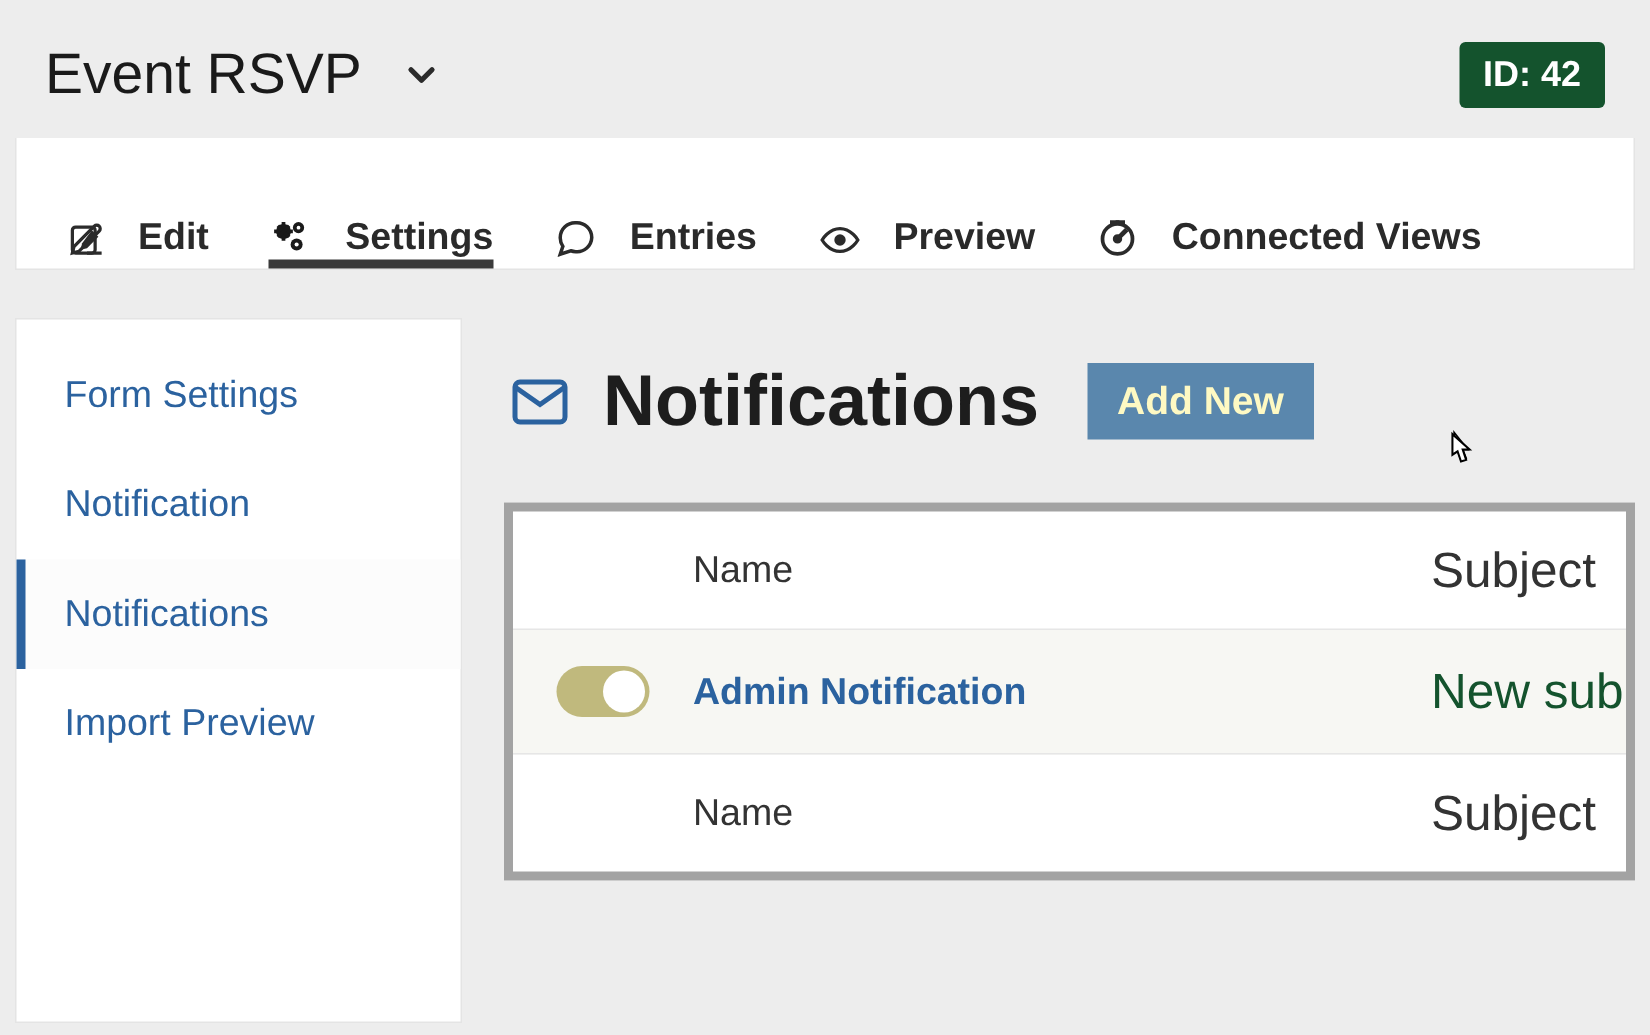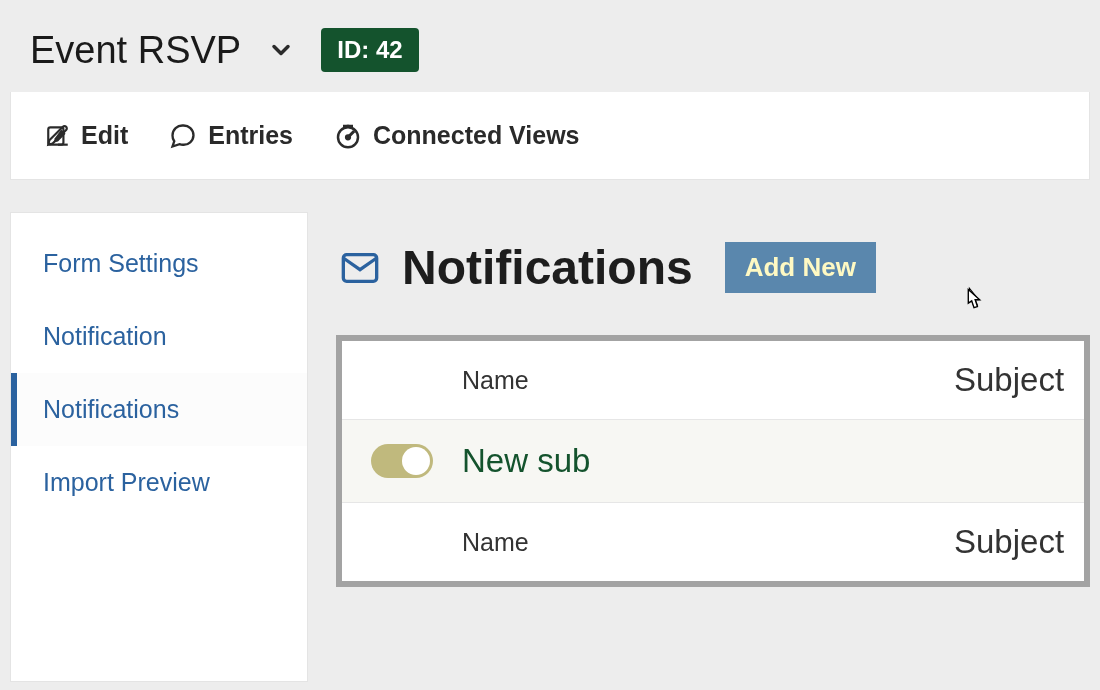--- a/index.html
+++ b/index.html
@@ -9,20 +9,21 @@
     background: #ededed;
     color: #2c2c2c;
   }
 
   
   .header {
     display: flex;
     align-items: center;
     padding: 28px 30px 20px 30px;
     gap: 20px;
+    justify-content: space-between;
   }
   .form-title {
     font-size: 38px;
     font-weight: 400;
     color: #1a1a1a;
   }
   .title-dropdown {
     display: flex;
     align-items: center;
     cursor: pointer;
@@ -44,22 +45,22 @@
     align-items: center;
     gap: 40px;
     padding: 0 34px;
     height: 88px;
     margin: 0 10px;
     border: 1px solid #e4e4e4;
     border-top-width: 0;
   }
   .tab {
     display: flex;
-    align-items: center;
-    gap: 10px;
+    align-items: flex-end;
+    gap: 21px;
     font-size: 25px;
     font-weight: 600;
     color: #2a2a2a;
     cursor: pointer;
     height: 100%;
     border-bottom: 6px solid transparent;
     padding-top: 6px;
   }
   .tab.active {
     font-weight: 800;
@@ -196,30 +197,58 @@
           <rect x="3" y="3" width="14" height="18" rx="2" fill="none" stroke="#2b2b2b" stroke-width="2" opacity="0"></rect>
         </svg>
       <svg width="26" height="26" viewBox="0 0 24 24" fill="none" stroke="#2b2b2b" stroke-width="2" style="margin-left:-26px">
           <rect x="3" y="4" width="14" height="16" rx="2"></rect>
           <path d="M15 6l4 4-7 7-4 1 1-4z" fill="#2b2b2b" stroke="none"></path>
         </svg>
     </span>
     <span>Edit</span>
   </div>
 
+  <div class="tab active">
+    <span class="tab-icon">
+      <svg width="30" height="30" viewBox="0 0 24 24" fill="#1a1a1a">
+          <circle cx="8" cy="9" r="4"></circle>
+          <circle cx="8" cy="9" r="1.3" fill="#fff"></circle>
+          <circle cx="16" cy="7" r="3"></circle>
+          <circle cx="16" cy="7" r="1" fill="#fff"></circle>
+          <circle cx="15" cy="16" r="3.2"></circle>
+          <circle cx="15" cy="16" r="1.1" fill="#fff"></circle>
+        <g stroke="#1a1a1a" stroke-width="2">
+            <line x1="8" y1="4" x2="8" y2="14"></line>
+            <line x1="3" y1="9" x2="13" y2="9"></line>
+            <line x1="5" y1="6" x2="11" y2="12"></line>
+            <line x1="11" y1="6" x2="5" y2="12"></line>
+          </g>
+      </svg>
+    </span>
+    <span>Settings</span>
+  </div>
 
   <div class="tab">
     <span class="tab-icon">
       <svg width="30" height="28" viewBox="0 0 24 24" fill="none" stroke="#2b2b2b" stroke-width="2">
           <path d="M21 11.5a8.38 8.38 0 0 1-9 8 8.5 8.5 0 0 1-3-.5L3 21l1.5-4.5A8.38 8.38 0 0 1 3 11.5 8.5 8.5 0 0 1 12 3a8.5 8.5 0 0 1 9 8.5Z"></path>
         </svg>
     </span>
     <span>Entries</span>
   </div>
 
+  <div class="tab">
+    <span class="tab-icon">
+      <svg width="30" height="26" viewBox="0 0 24 24" fill="#2b2b2b">
+          <path d="M1 12s4-7 11-7 11 7 11 7-4 7-11 7S1 12 1 12Z" fill="none" stroke="#2b2b2b" stroke-width="2"></path>
+          <circle cx="12" cy="12" r="3.5"></circle>
+        </svg>
+    </span>
+    <span>Preview</span>
+  </div>
 
   <div class="tab">
     <span class="tab-icon">
       <svg width="30" height="30" viewBox="0 0 24 24" fill="none" stroke="#2b2b2b" stroke-width="2">
           <circle cx="12" cy="13" r="8"></circle>
           <path d="M12 13 L17 8" stroke-width="2.5"></path>
           <circle cx="12" cy="13" r="1.5" fill="#2b2b2b"></circle>
           <line x1="12" y1="3" x2="12" y2="5"></line>
           <line x1="8" y1="4" x2="16" y2="4"></line>
         </svg>
@@ -271,20 +300,21 @@
         <div class="cell-name">Name</div>
         <div class="cell-subject">Subject</div>
       </div>
 
       <div class="table-row data-row">
         <div class="cell-toggle">
           <div class="toggle">
             <div class="toggle-knob"></div>
           </div>
         </div>
+        <div class="cell-name">Admin Notification</div>
         <div class="cell-subject">New sub</div>
       </div>
 
       <div class="table-row header-row">
         <div class="cell-toggle"></div>
         <div class="cell-name">Name</div>
         <div class="cell-subject">Subject</div>
       </div>
     </div>
   </div>

